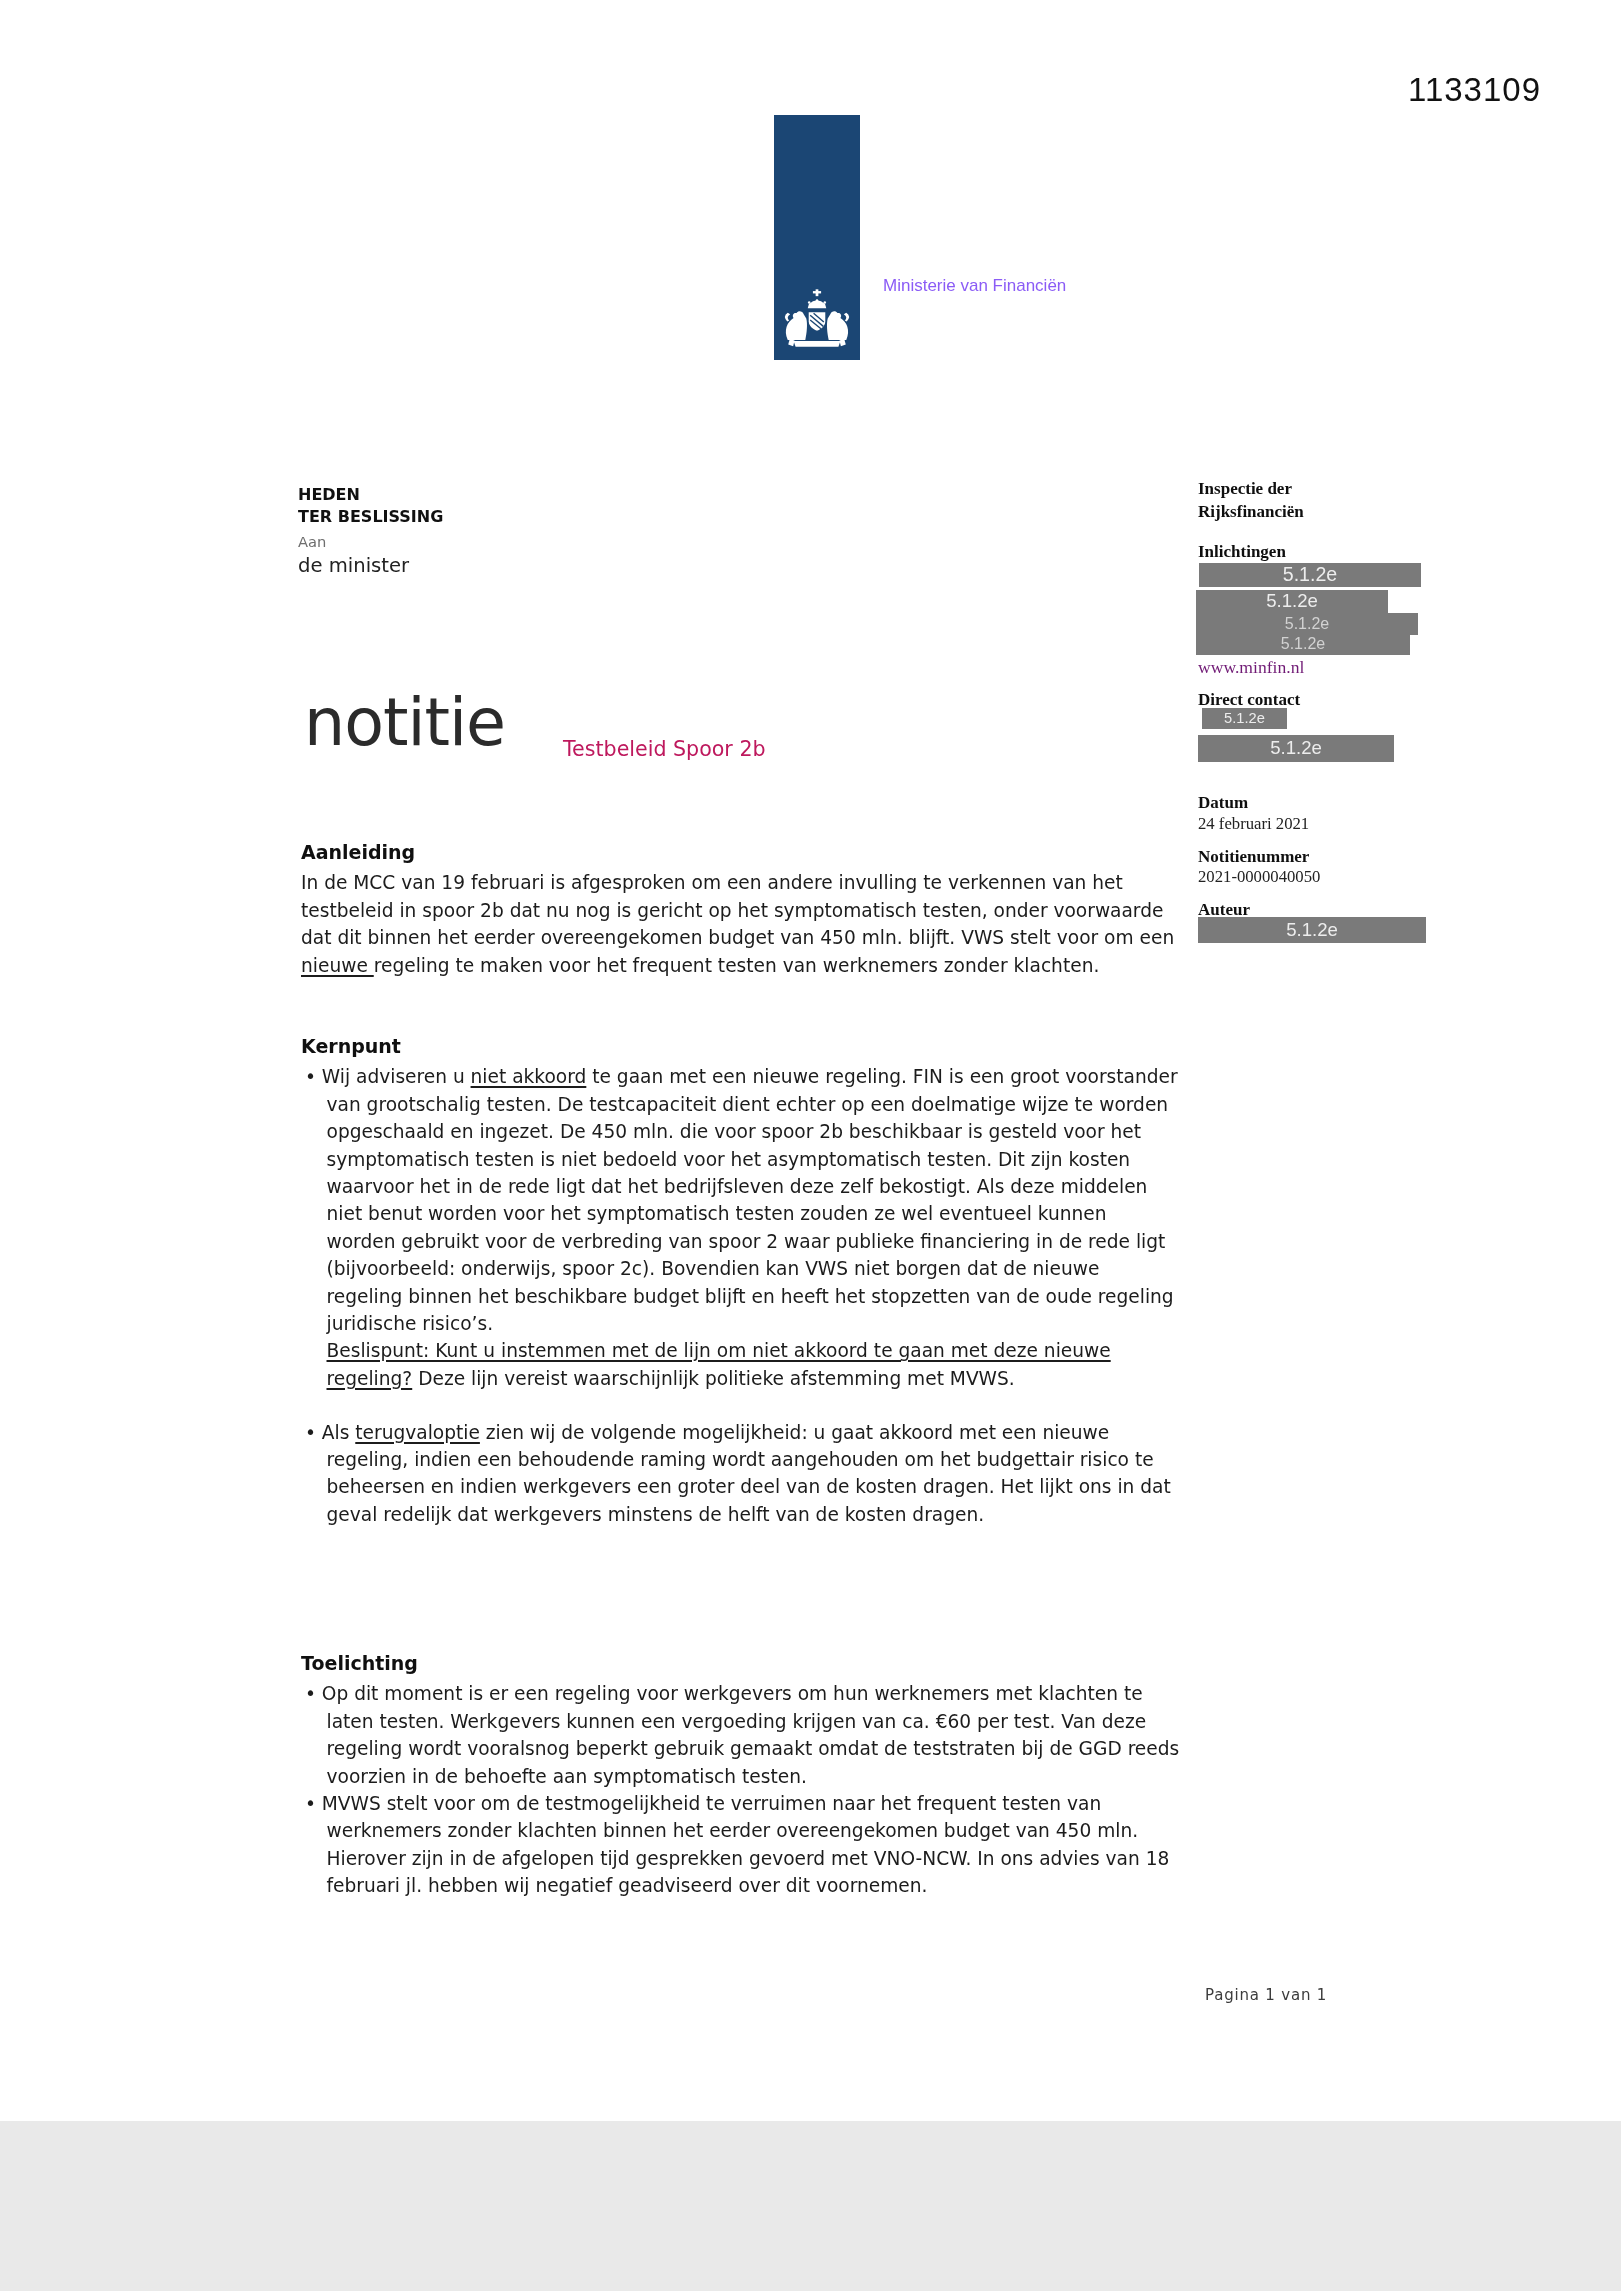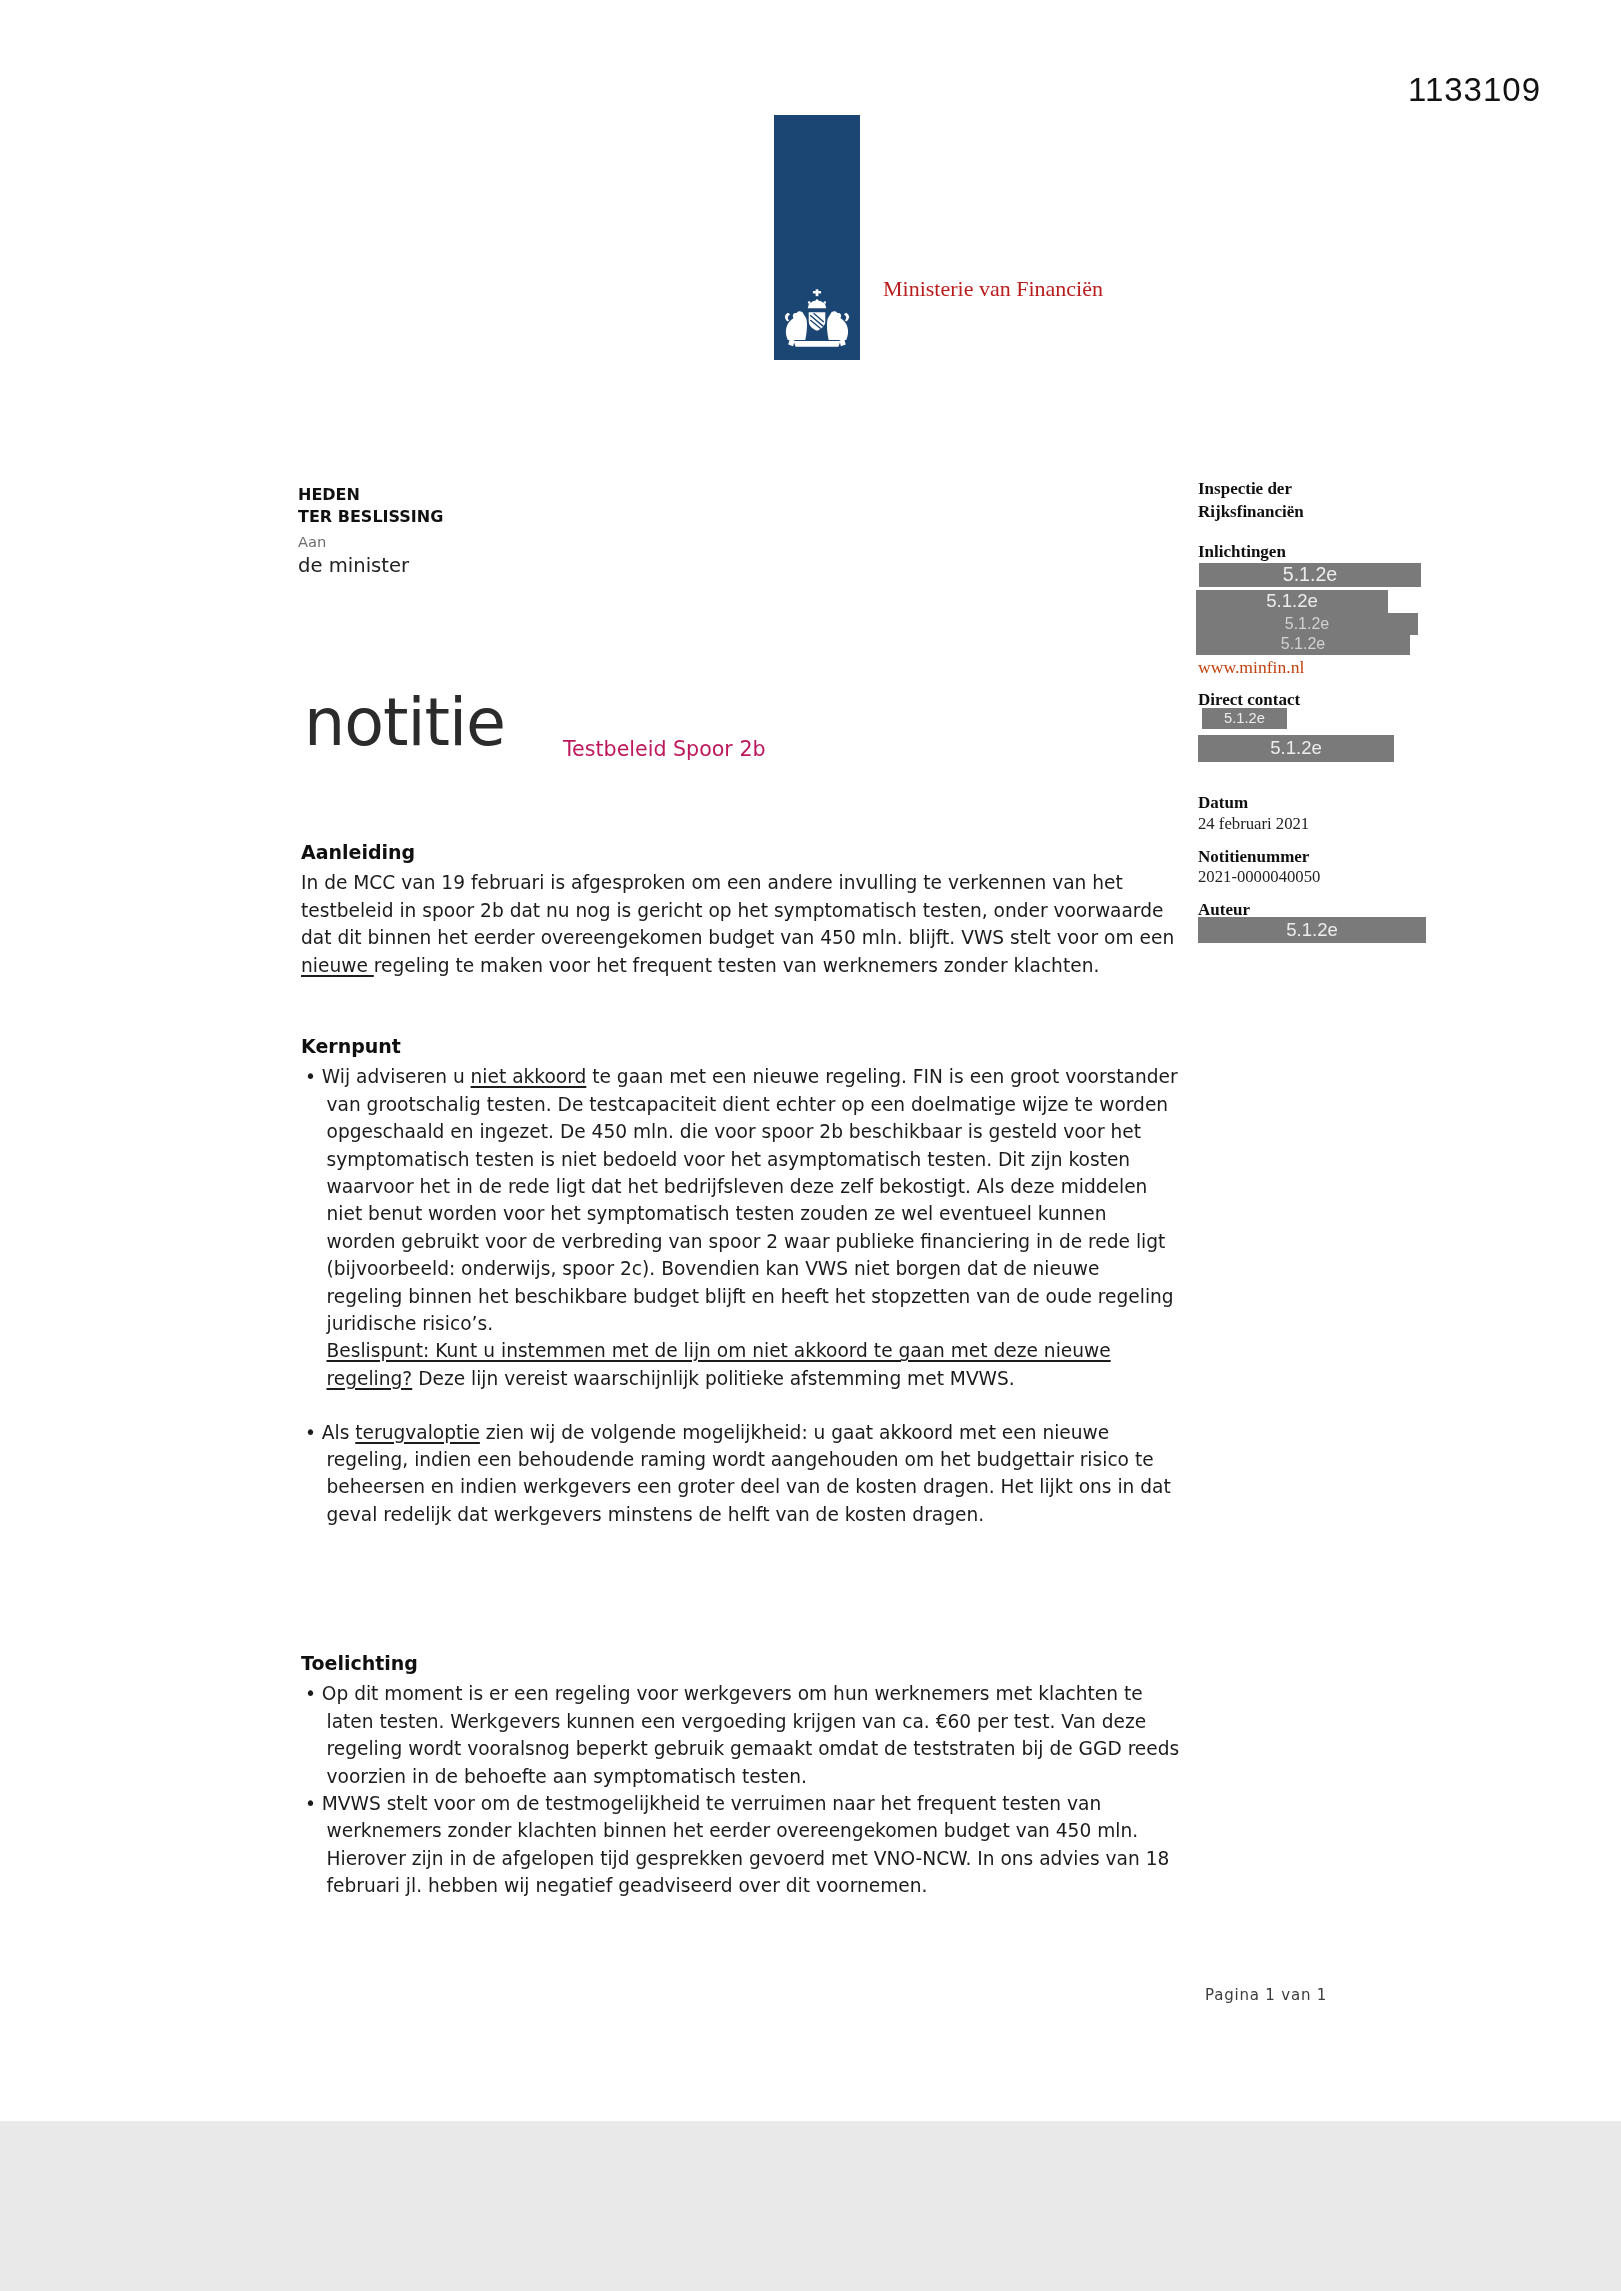--- a/index.html
+++ b/index.html
@@ -17,22 +17,22 @@
     font-family:"Liberation Sans",sans-serif;
     font-size:33px;letter-spacing:1px;color:#111;
   }
   
   .logo{
     position:absolute;left:774px;top:115px;width:86px;height:245px;
   }
   .logo svg{position:absolute;left:50%;bottom:5.9px;transform:translateX(-50%);}
   .ministry{
     position:absolute;left:883px;top:276px;
-    font-family:Liberation Serif, serif;
-    font-size:22px;color:#b91c1c;white-space:nowrap;
+    font-family:Liberation Sans, sans-serif;
+    font-size:17px;color:#8b5cf6;white-space:nowrap;
   }
   
   .addr{position:absolute;left:298px;top:484px;line-height:21.6px;}
   .addr .b{font-weight:bold;font-size:16px;color:#111;}
   .addr .aan{font-size:14.7px;color:#6e6e6e;margin-top:3.9px;}
   .addr .minister{font-size:19.6px;color:#222;margin-top:2px;}
   
   .doctype{
     position:absolute;left:304px;top:690px;
     font-size:65px;letter-spacing:-1px;color:#2b2b2b;line-height:1;
@@ -55,21 +55,21 @@
   #toelichting{top:1650px;}
   
   .sb{position:absolute;font-size:16.7px;color:#222;font-family:Liberation Serif, serif;}
   .sb.h{font-weight:bold;font-size:17px;line-height:22.5px;color:#0f0f0f;}
   .bar{
     position:absolute;background:#7a7a7a;color:#ededed;
     font-family:"Liberation Sans",sans-serif;
     text-align:center;overflow:hidden;white-space:nowrap;
   }
   .bar.dim{color:#d2d2d2;}
-  .website{color:#c2410c;}
+  .website{color:#701a75;}
   .footer{
     position:absolute;left:1205px;top:1986px;
     font-size:15px;letter-spacing:0.8px;color:#3c3c3c;
   }
 </style>
 </head>
 <body>
 
 <div class="page">
 

